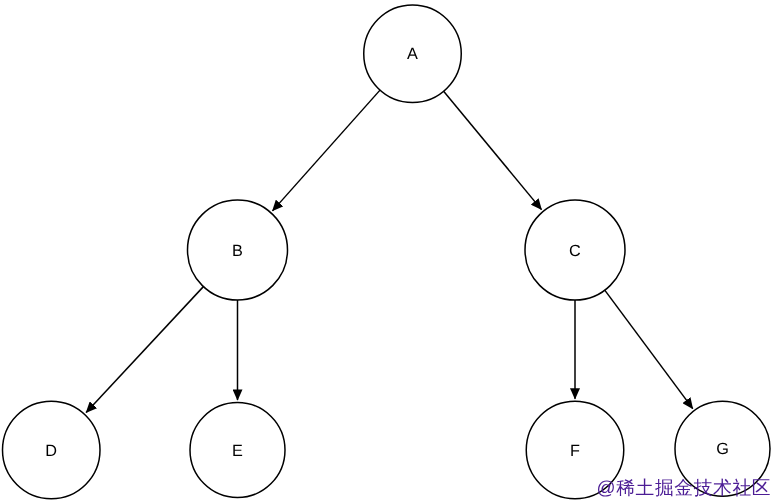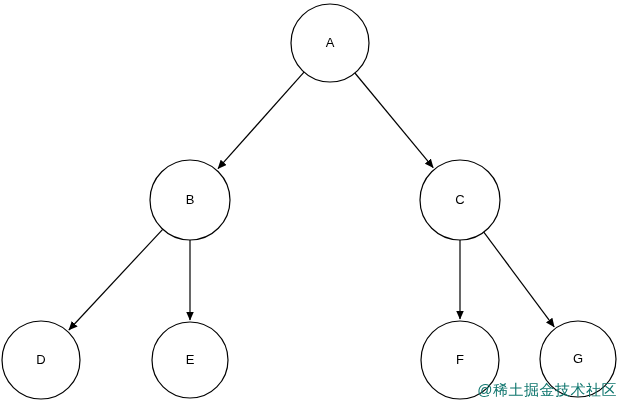--- a/index.html
+++ b/index.html
@@ -88,14 +88,14 @@
         <g>
           <circle cx="460" cy="360" r="39" class="node-circle" fill="#ffffff"></circle>
           <text x="460" y="361" class="node-label">F</text>
         </g>
         <g>
           <circle cx="578" cy="359" r="38" class="node-circle" fill="#ffffff"></circle>
           <text x="578" y="360" class="node-label">G</text>
         </g>
       </g>
   </svg>
-  <div class="watermark" style="color: #0f766e;">@稀土掘金技术社区</div>
+  <div class="watermark" style="color: #4c1d95;">@稀土掘金技术社区</div>
 </div>
 
 </body></html>

